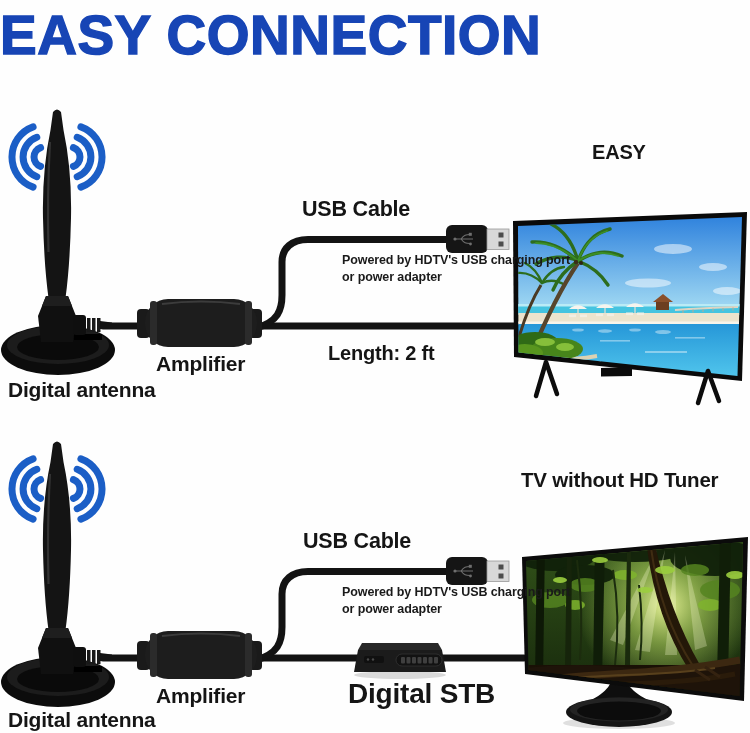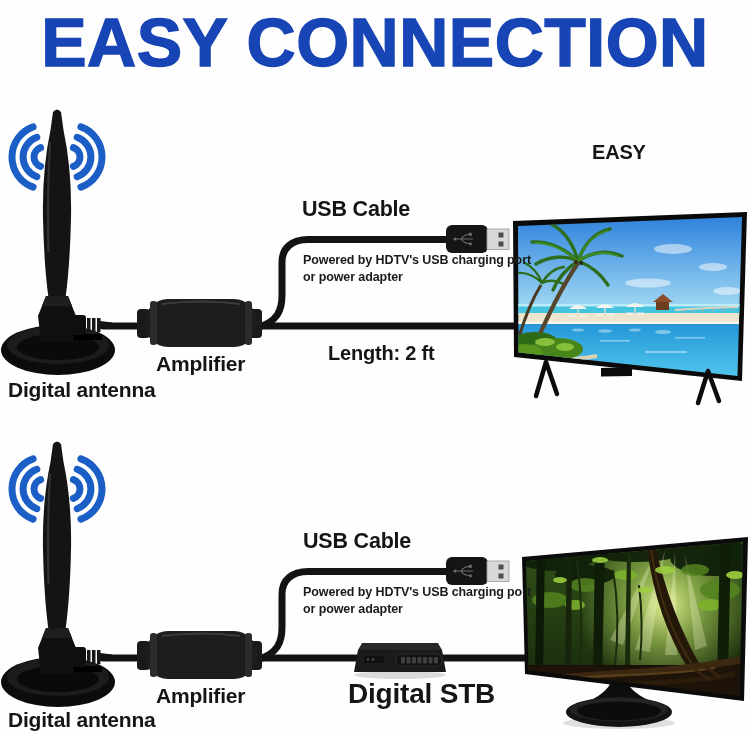--- a/index.html
+++ b/index.html
@@ -1,24 +1,24 @@
 <!DOCTYPE html>
 <html><head>
 <meta charset="utf-8">
 <style>
   html,body{margin:0;padding:0;background:#ffffff;}
   .canvas{position:relative;width:750px;height:733px;background:#fefefe;overflow:hidden;
           font-family:"Liberation Sans","DejaVu Sans",sans-serif;}
   .abs{position:absolute;}
-  .title{position:absolute;left:0;right:0;top:3px;text-align:center;
-         font-size:68px;font-weight:bold;letter-spacing:.5px;color:#1745b5;
+  .title{position:absolute;left:0;right:0;top:3px;text-align:left;
+         font-size:55px;font-weight:bold;letter-spacing:.5px;color:#1745b5;
          -webkit-text-stroke:1.4px #1745b5;}
   .lbl{position:absolute;color:#151515;font-weight:bold;white-space:nowrap;letter-spacing:-.2px;}
   .note{position:absolute;color:#1a1a1a;font-weight:bold;font-size:12.5px;line-height:16.5px;
-        width:235px;letter-spacing:-.1px;}
+        width:235px;letter-spacing:-.1px;margin-left:39px;}
   .wire{fill:none;stroke:#131313;stroke-width:7;stroke-linecap:round;}
   svg{display:block;}
 </style>
 </head>
 <body>
 
 <div class="canvas">
 
   <div class="title">EASY CONNECTION</div>
 
@@ -327,19 +327,20 @@
     </g>
   </svg>
 
   <div class="lbl" style="left:592px;top:141px;font-size:20px">EASY</div>
   <div class="lbl" style="left:302px;top:197px;font-size:21.5px">USB Cable</div>
   <div class="note" style="left:303px;top:252px">Powered by HDTV's USB charging port or power adapter</div>
   <div class="lbl" style="left:328px;top:342px;font-size:20px">Length: 2 ft</div>
   <div class="lbl" style="left:156px;top:352px;font-size:21px">Amplifier</div>
   <div class="lbl" style="left:8px;top:378px;font-size:21px">Digital antenna</div>
 
+  <div class="lbl" style="left:521px;top:468px;font-size:20.5px">TV without HD Tuner</div>
   <div class="lbl" style="left:303px;top:529px;font-size:21.5px">USB Cable</div>
   <div class="note" style="left:303px;top:584px">Powered by HDTV's USB charging port or power adapter</div>
   <div class="lbl" style="left:348px;top:678px;font-size:28px">Digital STB</div>
   <div class="lbl" style="left:156px;top:684px;font-size:21px">Amplifier</div>
   <div class="lbl" style="left:8px;top:708px;font-size:21px">Digital antenna</div>
 
 </div>
 
 </body></html>

